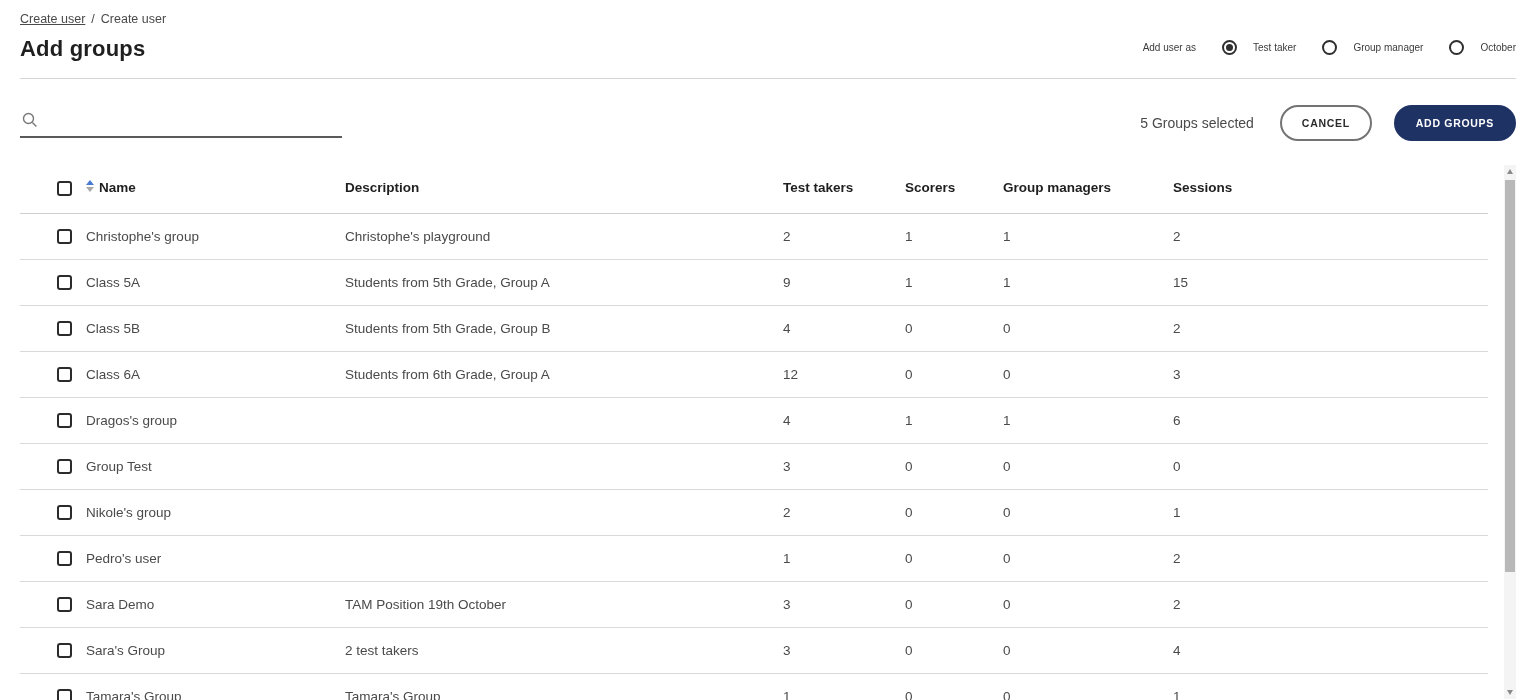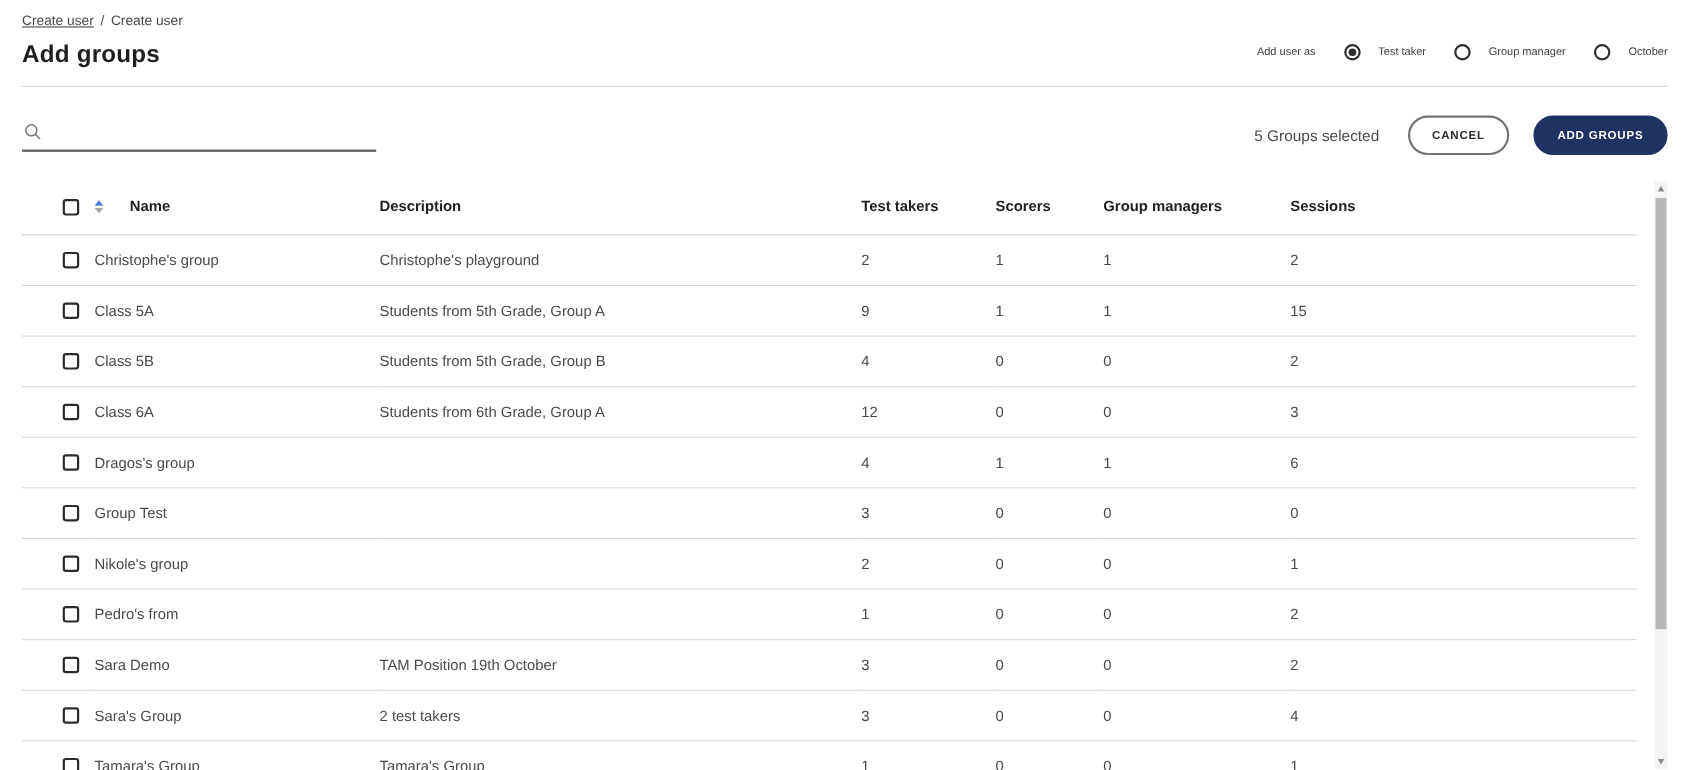--- a/index.html
+++ b/index.html
@@ -36,21 +36,21 @@
   
   .table-wrap { position: relative; margin-top: 22px; height: 538px; overflow: hidden; border-bottom: 1px solid #e0e0e0; }
   table { border-collapse: collapse; table-layout: fixed; width: calc(100% - 28px); }
   col.c-check { width: 66px; } col.c-name { width: 259px; } col.c-desc { width: 438px; }
   col.c-tt { width: 122px; } col.c-sc { width: 98px; } col.c-gm { width: 170px; }
   thead th { height: 50px; text-align: left; font-size: 13.5px; font-weight: 700; color: #1f1f1f; border-bottom: 1px solid #cfcfcf; cursor: pointer; }
   tbody td { height: 46px; font-size: 13.5px; color: #4a4a4a; border-bottom: 1px solid #d9d9d9; }
   tbody tr:last-child td { border-bottom: none; }
   td.cell-check, th.cell-check { padding-left: 37px; }
   .checkbox { display: inline-block; width: 15px; height: 15px; border: 2px solid #2b2b2b; border-radius: 3px; background: #fff; vertical-align: middle; cursor: pointer; }
-  .name-head { display: flex; align-items: center; gap: 24px; }
+  .name-head { display: flex; gap: 5px; }
   .sort-icon { display: inline-flex; flex-direction: column; gap: 2px; }
   .sort-icon .up { width: 0; height: 0; border-left: 4px solid transparent; border-right: 4px solid transparent; border-bottom: 5px solid #4a7bd4; }
   .sort-icon .down { width: 0; height: 0; border-left: 4px solid transparent; border-right: 4px solid transparent; border-top: 5px solid #a9a9a9; }
 
   
   .scrollbar { position: absolute; top: 2px; right: 0; width: 12px; height: 534px; background: #f4f4f4; }
   .sb-btn { position: absolute; left: 0; width: 12px; height: 13px; background: #f4f4f4; display: flex; align-items: center; justify-content: center; cursor: pointer; }
   .sb-up { top: 0; } .sb-down { bottom: 0; }
   .sb-arrow-up { width: 0; height: 0; border-left: 3.5px solid transparent; border-right: 3.5px solid transparent; border-bottom: 5px solid #8a8a8a; }
   .sb-arrow-down { width: 0; height: 0; border-left: 3.5px solid transparent; border-right: 3.5px solid transparent; border-top: 5px solid #8a8a8a; }
@@ -192,21 +192,21 @@
             <td class="cell-check"><span class="checkbox"></span></td>
             <td>Nikole's group</td>
             <td></td>
             <td>2</td>
             <td>0</td>
             <td>0</td>
             <td>1</td>
           </tr>
           <tr>
             <td class="cell-check"><span class="checkbox"></span></td>
-            <td>Pedro's from</td>
+            <td>Pedro's user</td>
             <td></td>
             <td>1</td>
             <td>0</td>
             <td>0</td>
             <td>2</td>
           </tr>
           <tr>
             <td class="cell-check"><span class="checkbox"></span></td>
             <td>Sara Demo</td>
             <td>TAM Position 19th October</td>

